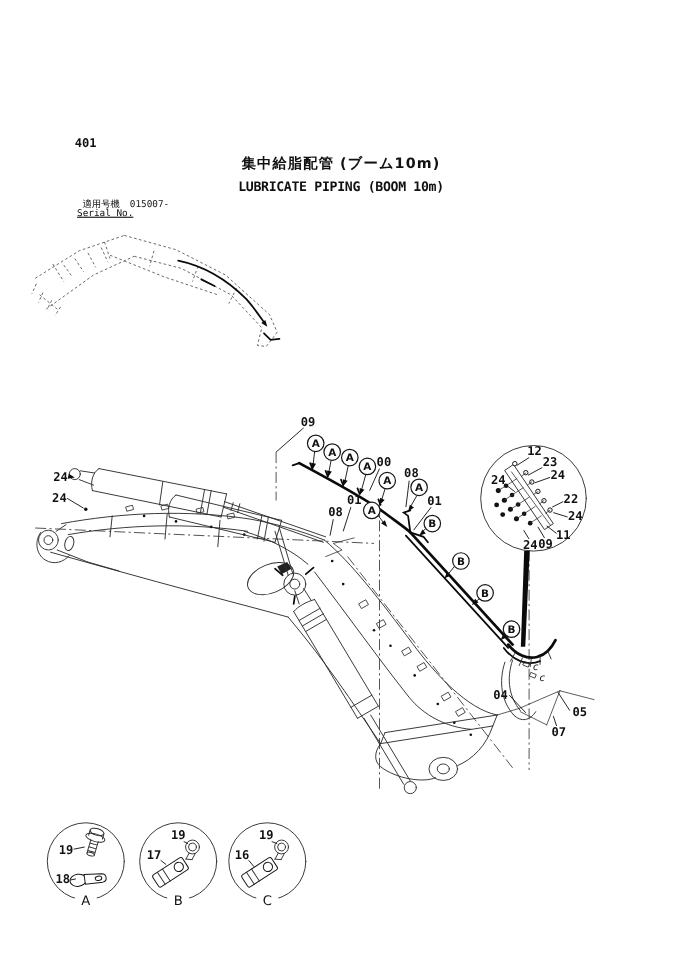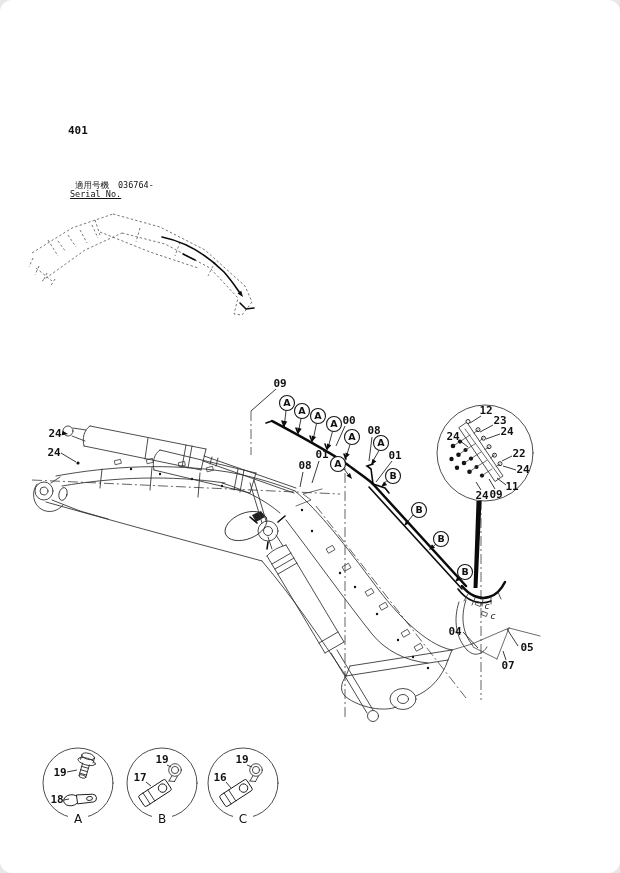--- a/index.html
+++ b/index.html
@@ -1,17 +1,17 @@
 <!DOCTYPE html>
 <html><head>
 <meta charset="utf-8">
 <style>
   html,body{margin:0;padding:0;background:#e8e8e8;}
   .page{position:relative;width:620px;height:873px;background:#ffffff;overflow:hidden;
-        font-family:"DejaVu Sans Mono","Liberation Mono",monospace;color:#111;border-radius:12px;}
+        font-family:"DejaVu Sans Mono","Liberation Mono",monospace;color:#111;}
   .pagenum{position:absolute;left:68px;top:124px;font:700 11px "DejaVu Sans Mono",monospace;}
   .title-jp{position:absolute;left:0;right:0;top:140px;text-align:center;
             font:700 13px "DejaVu Sans",sans-serif;letter-spacing:1px;}
   .title-en{position:absolute;left:0;right:0;top:163px;text-align:center;
             font:700 12px "DejaVu Sans Mono",monospace;letter-spacing:-.3px;}
   .serial-jp{position:absolute;left:75px;top:180px;font:400 8.5px "DejaVu Sans",sans-serif;}
   .serial-jp .val{font-family:"DejaVu Sans Mono",monospace;margin-left:9px;}
   .serial-en{position:absolute;left:70px;top:189px;font:400 8.5px "DejaVu Sans Mono",monospace;text-decoration:underline;}
   svg.art{position:absolute;left:0;top:0;}
   .thin{stroke:#2d2d2d;stroke-width:.85;fill:none;stroke-linecap:round;stroke-linejoin:round;}
@@ -29,22 +29,24 @@
   .sm{font:italic 400 9px "DejaVu Sans",sans-serif;fill:#111;text-anchor:middle;}
   .vlet{font:400 12px "DejaVu Sans",sans-serif;fill:#111;text-anchor:middle;}
   .ah{fill:#0b0b0b;stroke:none;}
 </style>
 </head>
 <body>
 
 <div class="page">
 
   <div class="pagenum">401</div>
+  <div class="title-jp">集中給脂配管 (ブーム10m)</div>
+  <div class="title-en">LUBRICATE PIPING (BOOM 10m)</div>
   <div class="serial-jp">
-    <span>適用号機</span><span class="val">036764-</span>
+    <span>適用号機</span><span class="val">015007-</span>
   </div>
   <div class="serial-en">Serial No.</div>
 
   <svg class="art" width="620" height="873" viewBox="0 0 620 873">
     <defs>
       <path id="ah" d="M0,0 L-2.3,-6 L2.3,-6 Z"></path>
     </defs>
 
     <g>
       <path class="dash" d="M32,253 L72,228 L113,214"></path>

